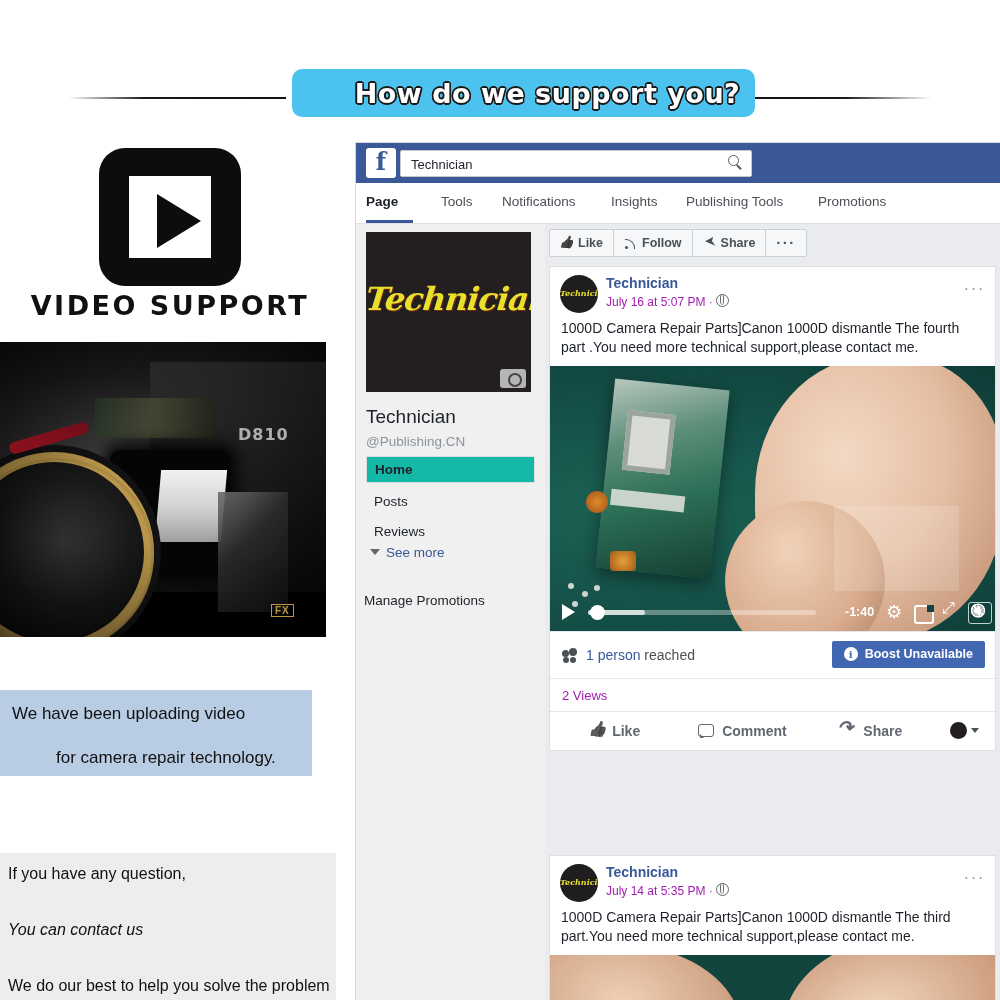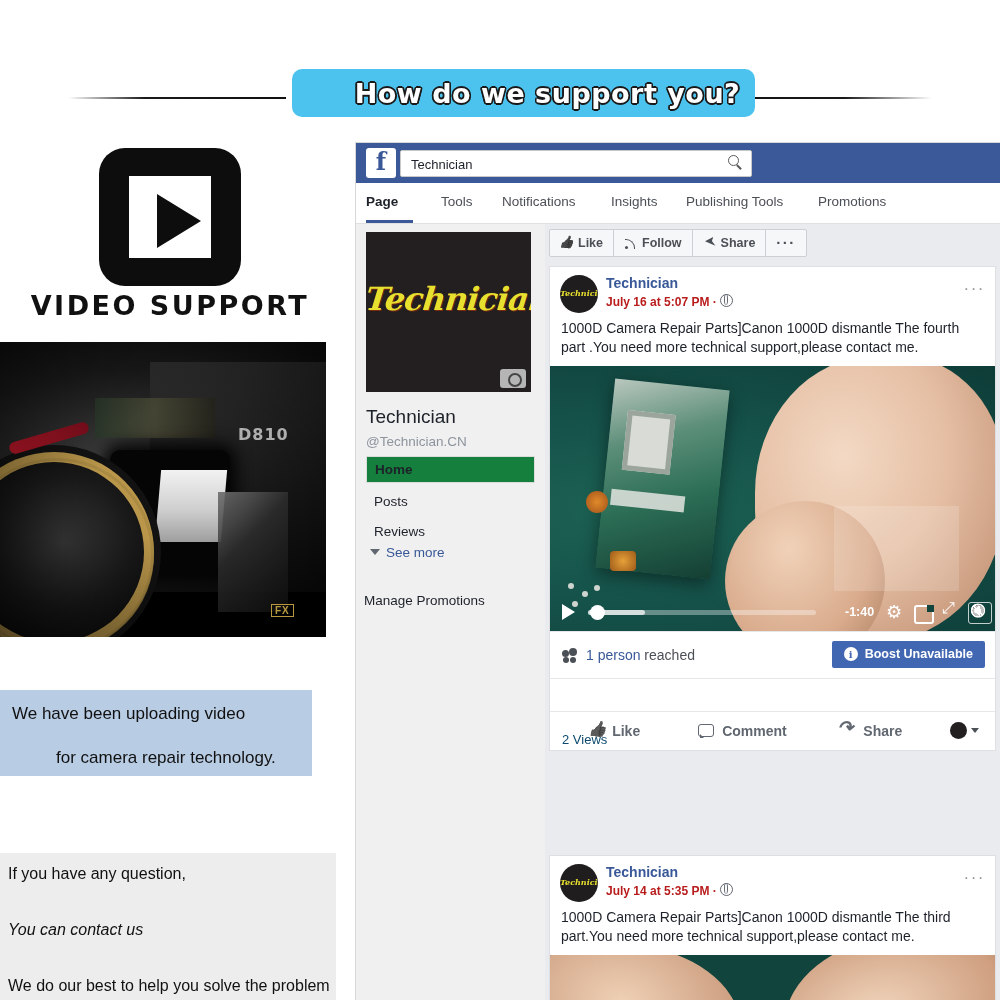--- a/index.html
+++ b/index.html
@@ -127,21 +127,21 @@
     font-size:32px;color:#e8e02e;letter-spacing:-1px;
     text-shadow:1px 1px 0 #7a2a10;transform:skewX(-6deg);}
   .side-pic .camicon{position:absolute;right:5px;bottom:4px;width:26px;height:19px;
     background:#b5b5b5;border-radius:3px;}
   .side-pic .camicon::before{content:"";position:absolute;left:8px;top:4px;width:10px;height:10px;
     border-radius:50%;border:2px solid #444;}
   .side-name{position:absolute;left:10px;top:182px;font-size:19px;color:#1d2129;}
   .side-handle{position:absolute;left:10px;top:210px;font-size:13.5px;color:#8d949e;}
   .side-link{position:absolute;left:10px;width:169px;height:27px;font-size:13.5px;color:#1d2129;
     display:flex;align-items:center;padding-left:8px;box-sizing:border-box;cursor:pointer;}
-  .side-link.sel{background:#15803d;border:1px solid #dcdcdc;font-weight:bold;}
+  .side-link.sel{background:#14b8a6;border:1px solid #dcdcdc;font-weight:bold;}
   .side-more{position:absolute;left:14px;top:321px;font-size:13.5px;color:#385898;cursor:pointer;}
   .side-more .caret{display:inline-block;width:0;height:0;margin-right:6px;
     border-left:5px solid transparent;border-right:5px solid transparent;border-top:6px solid #606770;
     vertical-align:2px;}
   .side-manage{position:absolute;left:8px;top:369px;font-size:13.5px;color:#1d2129;cursor:pointer;}
 
   .fb-feed{position:absolute;left:189px;top:0;width:455px;height:776px;}
   .actbar{position:absolute;left:0;top:0;width:455px;height:40px;}
   .actbtns{position:absolute;left:4px;top:5px;height:26px;display:flex;
     border:1px solid #ccd0d5;border-radius:2px;background:#f6f7f9;overflow:hidden;}
@@ -159,21 +159,21 @@
   .ic-share::before{content:"➤";font-size:12px;color:#4b4f56;position:absolute;left:0;top:-3px;}
 
   .post{position:absolute;left:4px;width:447px;background:#fff;border:1px solid #dddfe2;
     box-sizing:border-box;}
   .post-hd{position:relative;height:52px;}
   .avatar{position:absolute;left:10px;top:8px;width:38px;height:38px;border-radius:50%;
     background:#201d1e;overflow:hidden;}
   .avatar .t{position:absolute;left:0;top:13px;width:38px;text-align:center;font-size:8px;
     font-family:"DejaVu Serif",serif;font-style:italic;font-weight:bold;color:#e8e02e;}
   .post-name{position:absolute;left:56px;top:8px;font-size:14px;font-weight:bold;color:#385898;cursor:pointer;}
-  .post-meta{position:absolute;left:56px;top:27px;font-size:12px;color:#b91c1c;font-weight:bold;}
+  .post-meta{position:absolute;left:56px;top:27px;font-size:12px;color:#a21caf;}
   .globe{display:inline-block;width:11px;height:11px;border-radius:50%;border:1.3px solid #616770;
     vertical-align:-1px;margin-left:3px;position:relative;}
   .globe::before{content:"";position:absolute;left:3px;top:-1.3px;width:2.4px;height:11px;
     border-left:1.3px solid #616770;border-right:1.3px solid #616770;border-radius:50%;}
   .dots{position:absolute;right:10px;top:12px;font-size:17px;color:#90949c;letter-spacing:1.5px;cursor:pointer;}
   .post-txt{padding:0 11px 9px 11px;font-size:14px;line-height:1.34;color:#1d2129;}
 
   
   .media{position:relative;width:445px;height:265px;overflow:hidden;background:#11443c;}
   .mat{position:absolute;inset:0;background:
@@ -220,21 +220,21 @@
   .peoicon{position:absolute;left:12px;top:16px;width:16px;height:13px;}
   .peoicon::before{content:"";position:absolute;left:0;top:2px;width:7px;height:7px;border-radius:50%;background:#4b4f56;}
   .peoicon::after{content:"";position:absolute;left:7px;top:0;width:8px;height:8px;border-radius:50%;background:#4b4f56;
     box-shadow:0 8px 0 -1px #4b4f56, -7px 8px 0 -1px #4b4f56;}
   .boost{position:absolute;right:10px;top:9px;height:27px;background:#4267b2;border-radius:2px;
     display:flex;align-items:center;gap:7px;padding:0 12px;cursor:pointer;}
   .boost span{font-size:12.5px;font-weight:bold;color:#fff;}
   .boost .i{width:14px;height:14px;border-radius:50%;background:#fff;color:#4267b2;font-size:10px;
     font-weight:bold;display:flex;align-items:center;justify-content:center;font-family:"DejaVu Serif",serif;}
   .views{position:relative;height:32px;border-top:1px solid #e6e7e8;}
-  .views span{position:absolute;left:12px;top:9px;font-size:13px;color:#0c4a6e;margin-top:44px;}
+  .views span{position:absolute;left:12px;top:9px;font-size:13px;color:#a21caf;}
   .engage{position:relative;height:38px;border-top:1px solid #e6e7e8;display:flex;align-items:center;}
   .engage .e{flex:1;display:flex;align-items:center;justify-content:center;gap:8px;
     font-size:14px;font-weight:bold;color:#616770;cursor:pointer;}
   .engage .av{width:60px;display:flex;align-items:center;justify-content:center;gap:4px;cursor:pointer;}
   .engage .av .dot{width:17px;height:17px;border-radius:50%;background:#231f20;}
   .engage .av .cv{width:0;height:0;border-left:4px solid transparent;border-right:4px solid transparent;
     border-top:5px solid #4b4f56;}
   .gi{width:16px;height:16px;position:relative;display:inline-block;}
   .gi-like::before{content:"👍";position:absolute;left:0;top:-3px;font-size:15px;filter:grayscale(1) brightness(.45);}
   .gi-comment::before{content:"";position:absolute;left:0;top:1px;width:14px;height:11px;
@@ -321,21 +321,21 @@
     </div>
 
     <div class="fb-body">
 
       <div class="fb-side">
         <div class="side-pic">
           <div class="logo">Technician</div>
           <div class="camicon"></div>
         </div>
         <div class="side-name">Technician</div>
-        <div class="side-handle">@Technician.CN</div>
+        <div class="side-handle">@Publishing.CN</div>
 
         <div class="side-link sel" style="top:232px">Home</div>
         <div class="side-link" style="top:294px">Reviews</div>
         <div class="side-link" style="top:264px">Posts</div>
 
         <div class="side-more">
           <span class="caret"></span><span>See more</span>
         </div>
         <div class="side-manage">Manage Promotions</div>
       </div>

